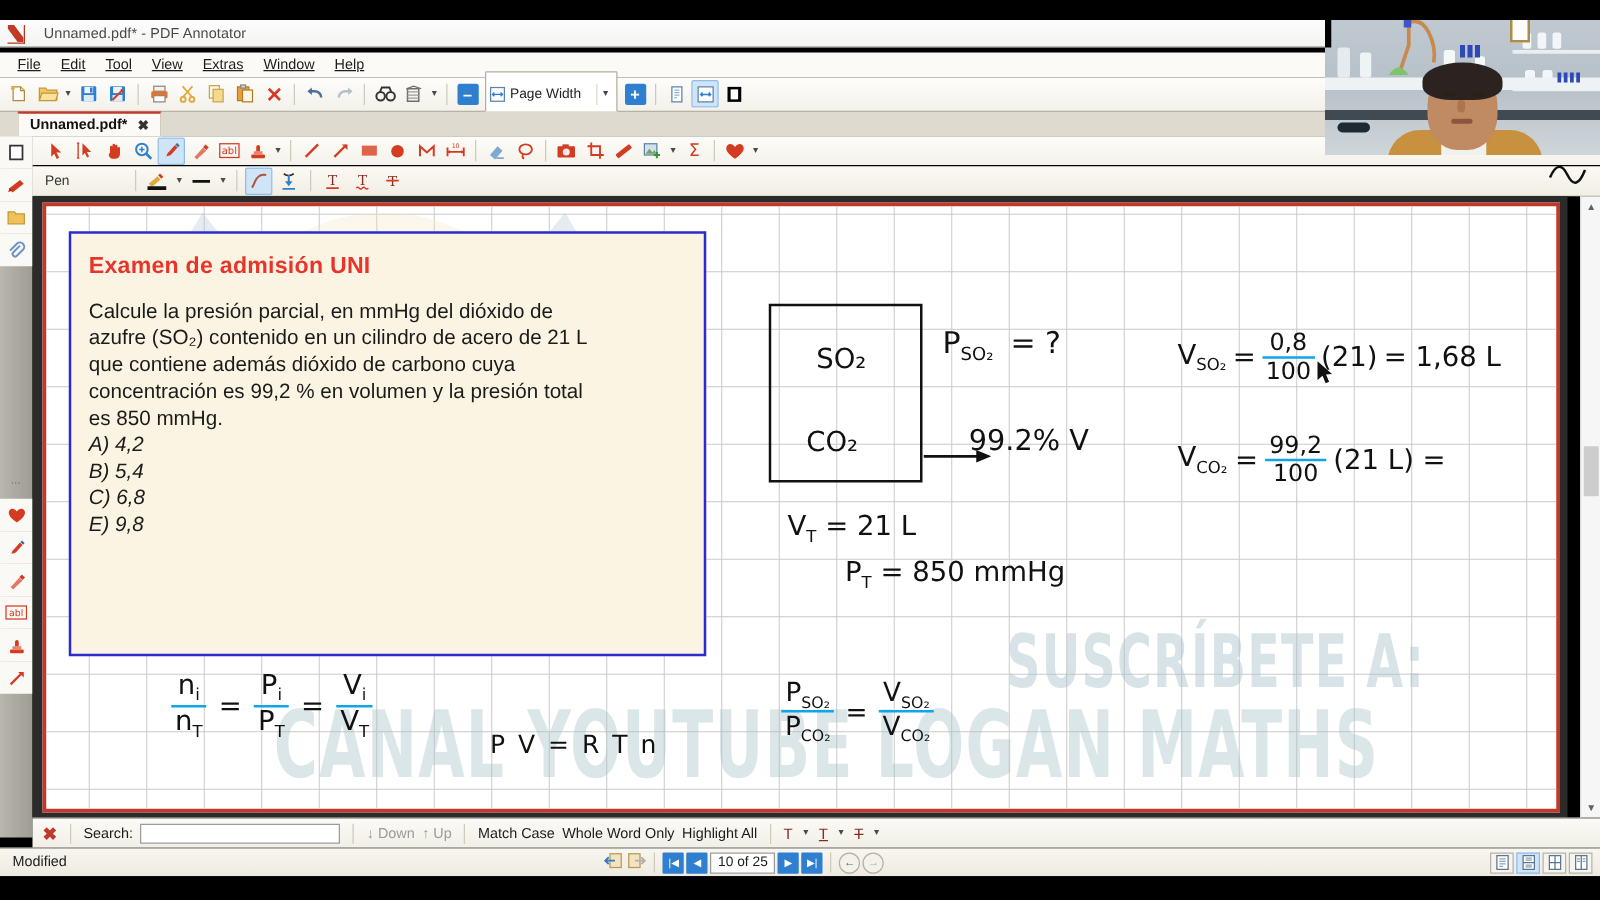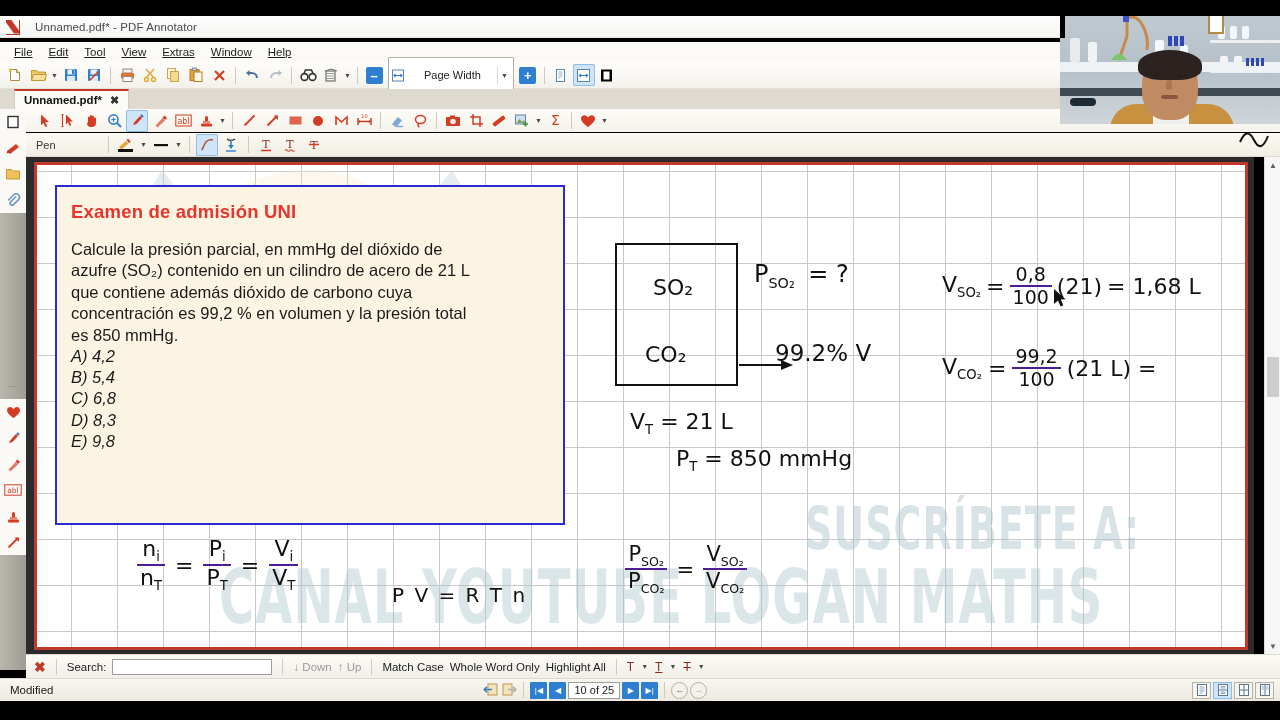--- a/index.html
+++ b/index.html
@@ -57,21 +57,21 @@
     position: relative; flex: 0 0 auto;
   }
   .tb-sep { width: 1px; height: 17px; background: #cfcabb; margin: 0 4px; flex:0 0 auto;}
   .tb-caret {
     width: 9px; height: 22px; display:flex; align-items:center; justify-content:center;
     font-size: 7px; color: #4a4a4a; cursor: default; flex: 0 0 auto;
   }
   .zoombox {
     display: flex; align-items: center; height: 36px;
     border: 1px solid #b3ae9e; background: #fff; border-radius: 1px;
-    padding: 0 2px 0 2px; min-width: 106px; margin: 0 2px; gap: 16px;
+    padding: 0 2px 0 2px; min-width: 106px; margin: 0 2px;
   }
   .zoombox .zl { font-size: 11px; color: #222; margin-left: 3px; flex: 1; }
   .zoombox .zarrow {
     width: 14px; height: 17px; display:flex; align-items:center; justify-content:center;
     font-size:7px; color:#444; border-left:1px solid #ddd9cc;
   }
   .plusminus {
     width: 17px; height: 17px; background: #2f7fd1; border-radius: 2px;
     display: flex; align-items: center; justify-content: center;
     color: #fff; font-size: 13px; font-weight: bold; line-height: 1;
@@ -174,21 +174,21 @@
   
   .hw {
     position: absolute; color: #111; font-family: "DejaVu Sans", sans-serif;
     white-space: nowrap; font-weight: 500;
   }
   .hw sub { font-size: .60em; }
   .hw-box {
     position: absolute; border: 2.5px solid #111;
   }
   .frac { display: inline-block; text-align: center; vertical-align: middle; }
-  .frac .num { display:block; border-bottom: 2px solid #4c1d95; padding: 0 3px; line-height: 1.05;}
+  .frac .num { display:block; border-bottom: 2px solid #0ea5e9; padding: 0 3px; line-height: 1.05;}
   .frac .den { display:block; padding: 0 3px; line-height: 1.12;}
 
   
   .vscroll {
     position: absolute; right: 0; top: 157px; width: 16px; height: 497px;
     background: #f6f6f6; border-left: 1px solid #dcdcdc;
   }
   .vscroll .arr {
     width: 16px; height: 16px; display:flex; align-items:center; justify-content:center;
     font-size: 8px; color:#606060;
@@ -711,21 +711,20 @@
           <div>Calcule la presión parcial, en mmHg del dióxido de</div>
           <div>azufre (SO₂) contenido en un cilindro de acero de 21 L</div>
           <div>que contiene además dióxido de carbono cuya</div>
           <div>concentración es 99,2 % en volumen y la presión total</div>
           <div>es 850 mmHg.</div>
         </div>
         <div class="qopts">
           <div>A) 4,2</div>
           <div>B) 5,4</div>
           <div>C) 6,8</div>
-          <div>D) 8,3</div>
           <div>E) 9,8</div>
         </div>
       </div>
 
       <div class="hw-box" style="left:578px;top:78px;width:123px;height:143px;"></div>
       <div class="hw" style="left:616px;top:110px;font-size:22px;">
         <span>SO₂</span>
       </div>
       <div class="hw" style="left:608px;top:177px;font-size:22px;">
         <span>CO₂</span>

